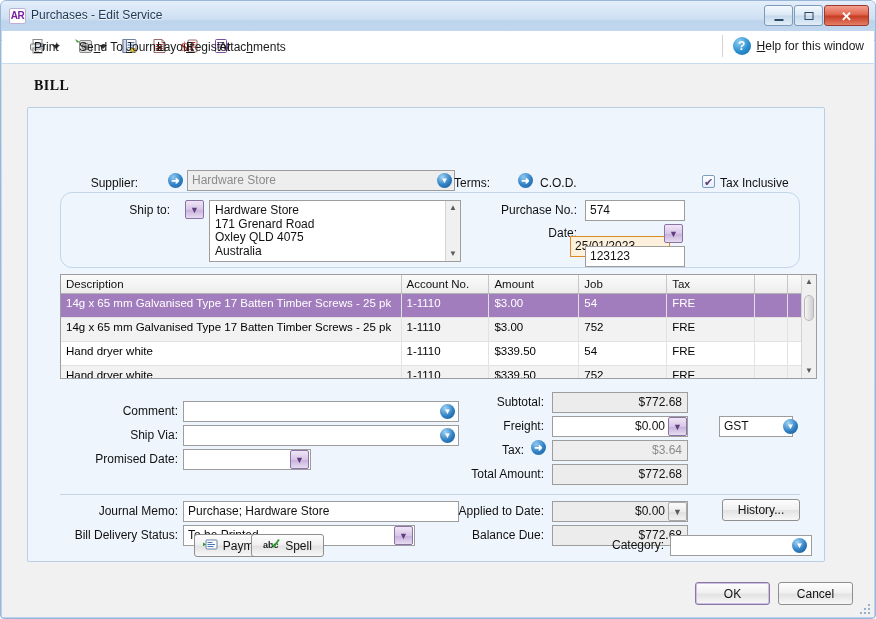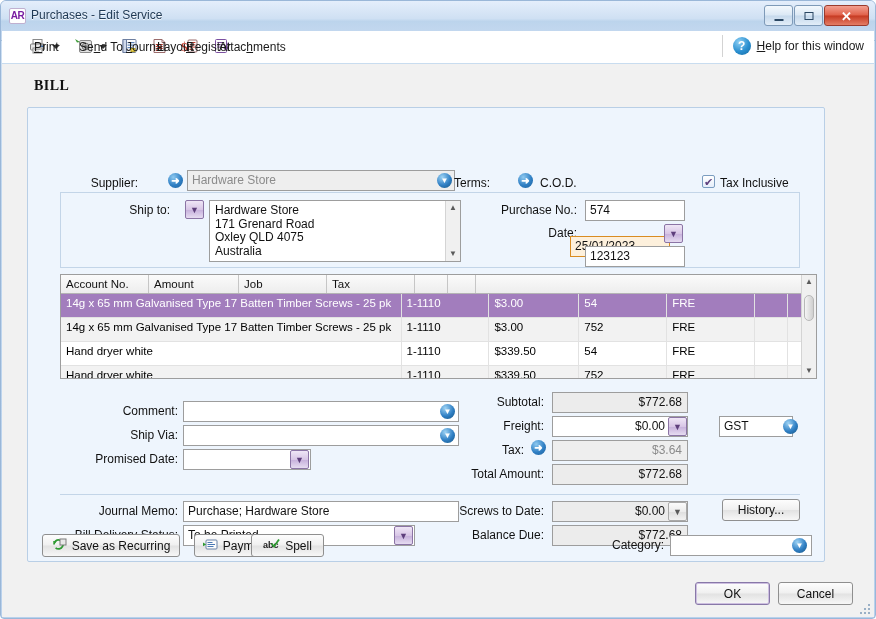--- a/index.html
+++ b/index.html
@@ -75,21 +75,21 @@
     position:absolute; left:1px; top:63px; right:1px; bottom:1px;
     background:#f1f1f1;
   }
   .page-title { position:absolute; left:32px; top:14px; font-size:14px; font-weight:bold; font-family:"Liberation Serif", serif; color:#111; letter-spacing:0.5px;}
 
   .panel {
     position:absolute; left:25px; top:43px; width:798px; height:455px;
     background:#eef5fd; border:1px solid #b9cfe6; border-radius:2px;
   }
   .inner-panel {
-    position:absolute; border:1px solid #c3d5e8; background:#eef5fd; border-radius:0;
+    position:absolute; border:1px solid #c3d5e8; background:#eef5fd; border-radius:12px;
   }
 
   
   .lbl { font-size:12px; color:#111; position:absolute; text-align:right; }
   .txt {
     position:absolute; height:21px; border:1px solid #9d9d9d; background:#fff;
     font-family:"Liberation Sans", sans-serif; font-size:12px; color:#111;
     padding:0 4px; line-height:19px;
   }
   .txt.readonly { background:#eeeeee; color:#8b8b8b; }
@@ -317,20 +317,21 @@
         <div class="lbl" style="left:420px; top:33px; width:96px;">Date:</div>
         <div class="txt focus" style="left:509px; top:30px; width:100px;margin-top:13px;">25/01/2023</div>
         <div class="dd-purple" style="left:603px; top:31px;">▼</div>
 
         <div class="lbl" style="left:400px; top:56px; width:116px;margin-top:44px;">Supplier Inv No.:</div>
         <div class="txt" style="left:524px; top:53px; width:100px;">123123</div>
       </div>
 
       <div class="grid" style="left:32px; top:166px; width:757px; height:105px;">
         <div class="grid-head">
+          <div class="gh" style="width:341px;">Description</div>
           <div class="gh" style="width:88px;">Account No.</div>
           <div class="gh" style="width:90px;">Amount</div>
           <div class="gh" style="width:88px;">Job</div>
           <div class="gh" style="width:88px;">Tax</div>
           <div class="gh" style="width:33px;"></div>
           <div class="gh" style="width:28px;"></div>
         </div>
         <div id="grid-body">
             <div class="grow sel">
               <div class="gc" style="width: 341px;">14g x 65 mm Galvanised Type 17 Batten Timber Screws - 25 pk</div>
@@ -415,40 +416,30 @@
 
       <div class="sep-line" style="left:32px; top:386px; width:740px;"></div>
 
       <div class="lbl" style="left:42px; top:396px; width:108px;">Journal Memo:</div>
       <div class="txt" style="left:155px; top:393px; width:276px;">Purchase; Hardware Store</div>
 
       <div class="lbl" style="left:24px; top:420px; width:126px;">Bill Delivery Status:</div>
       <div class="txt" style="left:155px; top:417px; width:232px;">To be Printed</div>
       <div class="dd-purple" style="left:366px; top:418px;">▼</div>
 
-      <div class="lbl" style="left:404px; top:396px; width:112px;">Screws to Date:</div>
+      <div class="lbl" style="left:404px; top:396px; width:112px;">Applied to Date:</div>
       <div class="txt gray-ro right" style="left:524px; top:393px; width:136px; padding-right:22px;">$0.00</div>
       <div class="dd-gray" style="left:640px; top:394px;">▼</div>
 
       <div class="btn" style="left:694px; top:391px; width:78px; height:22px;">History...</div>
 
       <div class="lbl" style="left:420px; top:420px; width:96px;">Balance Due:</div>
       <div class="txt gray-ro right" style="left:524px; top:417px; width:136px;">$772.68</div>
     </div>
 
-    <div class="btn" style="left:40px; top:470px; width:138px; height:23px;">
-      <span class="bi">
-        <svg width="15" height="13" viewBox="0 0 15 13">
-          <path d="M2 6.5 a4.5 4.5 0 1 1 1.6 3.4" fill="none" stroke="#2f9b33" stroke-width="1.8"></path>
-          <path d="M1 3 L4.6 3.4 L2.2 6.2 Z" fill="#2f9b33"></path>
-          <rect x="8" y="1" width="6" height="6" fill="#e8e8e8" stroke="#7d7d7d"></rect>
-        </svg>
-      </span>
-      <span>Save as Recurring</span>
-    </div>
 
     <div class="btn" style="left:192px; top:470px; width:85px; height:23px;">
       <span class="bi">
         <svg width="15" height="13" viewBox="0 0 15 13">
           <rect x="3" y="2" width="11" height="9" rx="1" fill="#fcfcfc" stroke="#6b83a8"></rect>
           <rect x="4.5" y="4" width="5" height="1" fill="#4a79b5"></rect>
           <rect x="4.5" y="6" width="7.5" height="1" fill="#4a79b5"></rect>
           <rect x="4.5" y="8" width="6" height="1" fill="#4a79b5"></rect>
           <path d="M0 4.5 L3.2 6.4 L0 8.3 Z" fill="#2f9b33"></path>
         </svg>

